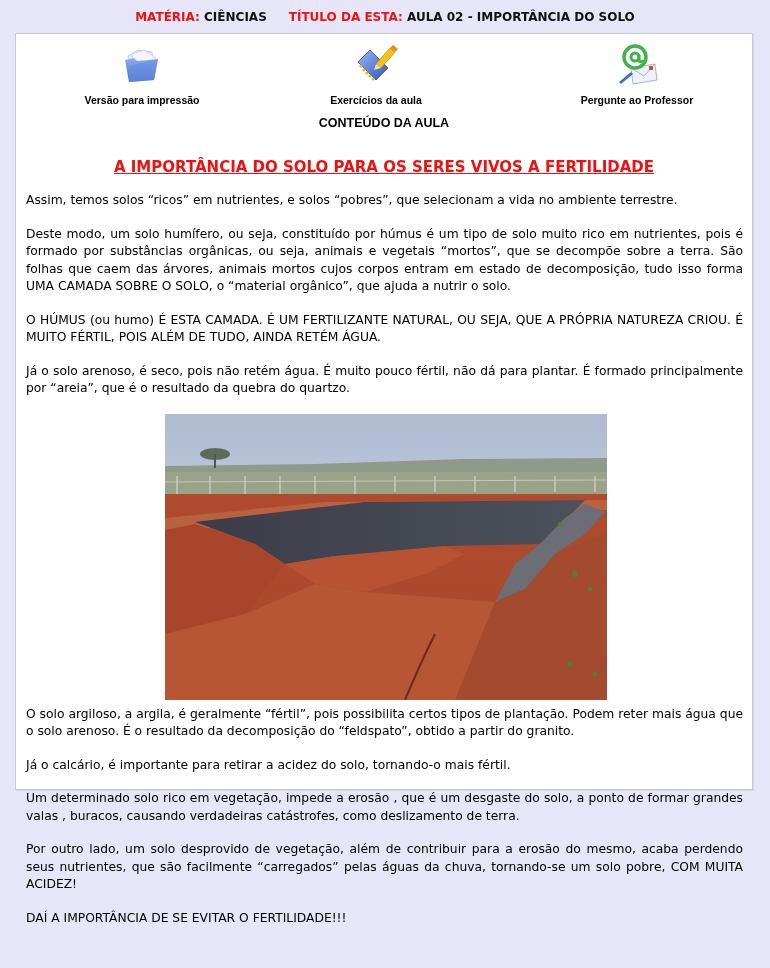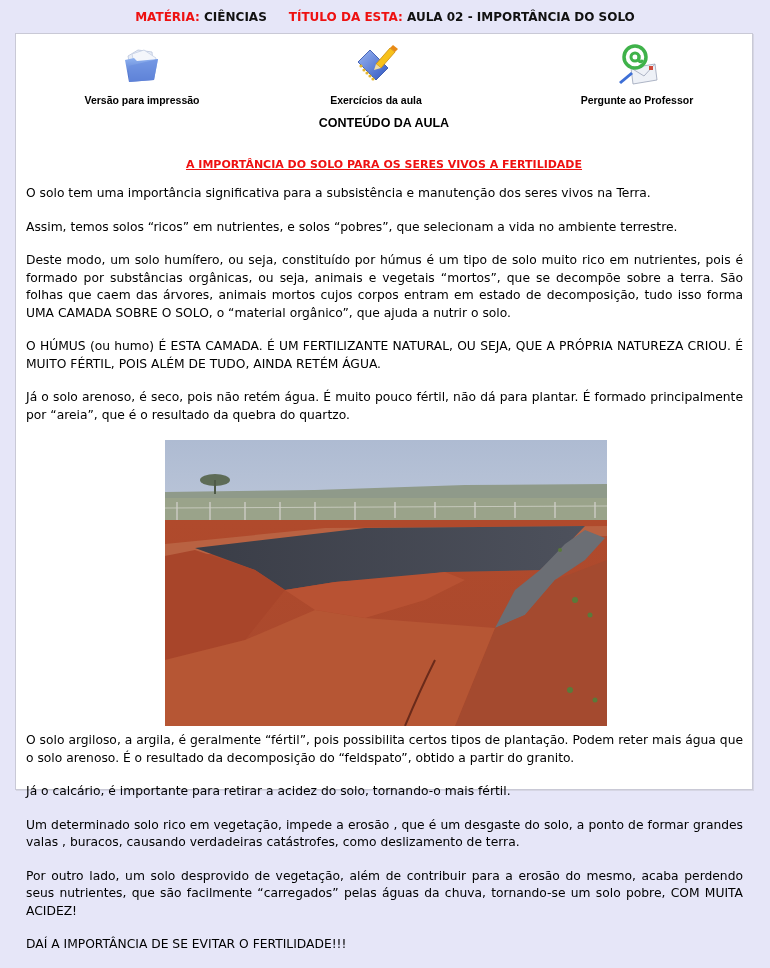--- a/index.html
+++ b/index.html
@@ -36,21 +36,21 @@
   }
   #t1 { left: 36px; }
   #t2 { left: 270px; }
   #t3 { left: 531px; }
   .section-title {
     text-align: center; font-family: Liberation Sans, sans-serif; font-weight: bold;
     font-size: 12.5px; margin-top: 7px;
   }
   .heading {
     text-align: center; color: #ee1111; font-weight: bold; text-decoration: underline;
-    font-size: 11px; margin-top: 28px;
+    font-size: 15px; margin-top: 28px;
   }
   .content { padding: 0 9px 0 10px; }
   .content p {
     margin: 0; font-size: 12.3px; line-height: 17.5px; text-align: justify;
   }
   .p1 { margin-top: 14px !important; }
   .sp { margin-top: 16px !important; }
   .photo-wrap { text-align: center; margin-top: 16px; margin-bottom: 2px; }
   .photo { display: inline-block; width: 442px; height: 286px; margin-left: 2px; }
 </style>
@@ -113,21 +113,20 @@
         <path d="M4 40 L16 30 L18 32 L6 42 Z" fill="#3d6fd6"></path>
       </svg>
       <span class="tl">Pergunte ao Professor</span>
     </a>
   </div>
 
   <div class="section-title">CONTEÚDO DA AULA</div>
   <div class="heading">A IMPORTÂNCIA DO SOLO PARA OS SERES VIVOS A FERTILIDADE</div>
 
   <div class="content">
-    <p class="p1">O solo tem uma importância significativa para a subsistência e manutenção dos seres vivos na Terra.</p>
     <p class="sp">Assim, temos solos “ricos” em nutrientes, e solos “pobres”, que selecionam a vida no ambiente terrestre.</p>
     <p class="sp">Deste modo, um solo humífero, ou seja, constituído por húmus é um tipo de solo muito rico em nutrientes, pois é formado por substâncias orgânicas, ou seja, animais e vegetais “mortos”, que se decompõe sobre a terra. São folhas que caem das árvores, animais mortos cujos corpos entram em estado de decomposição, tudo isso forma UMA CAMADA SOBRE O SOLO, o “material orgânico”, que ajuda a nutrir o solo.</p>
     <p class="sp">O HÚMUS (ou humo) É ESTA CAMADA. É UM FERTILIZANTE NATURAL, OU SEJA, QUE A PRÓPRIA NATUREZA CRIOU. É MUITO FÉRTIL, POIS ALÉM DE TUDO, AINDA RETÉM ÁGUA.</p>
     <p class="sp">Já o solo arenoso, é seco, pois não retém água. É muito pouco fértil, não dá para plantar. É formado principalmente por “areia”, que é o resultado da quebra do quartzo.</p>
 
     <div class="photo-wrap">
       <svg class="photo" viewBox="0 0 442 286" preserveAspectRatio="none">
         <defs>
           <linearGradient id="sky" x1="0" y1="0" x2="0" y2="1">
             <stop offset="0" stop-color="#aebbd2"></stop>

